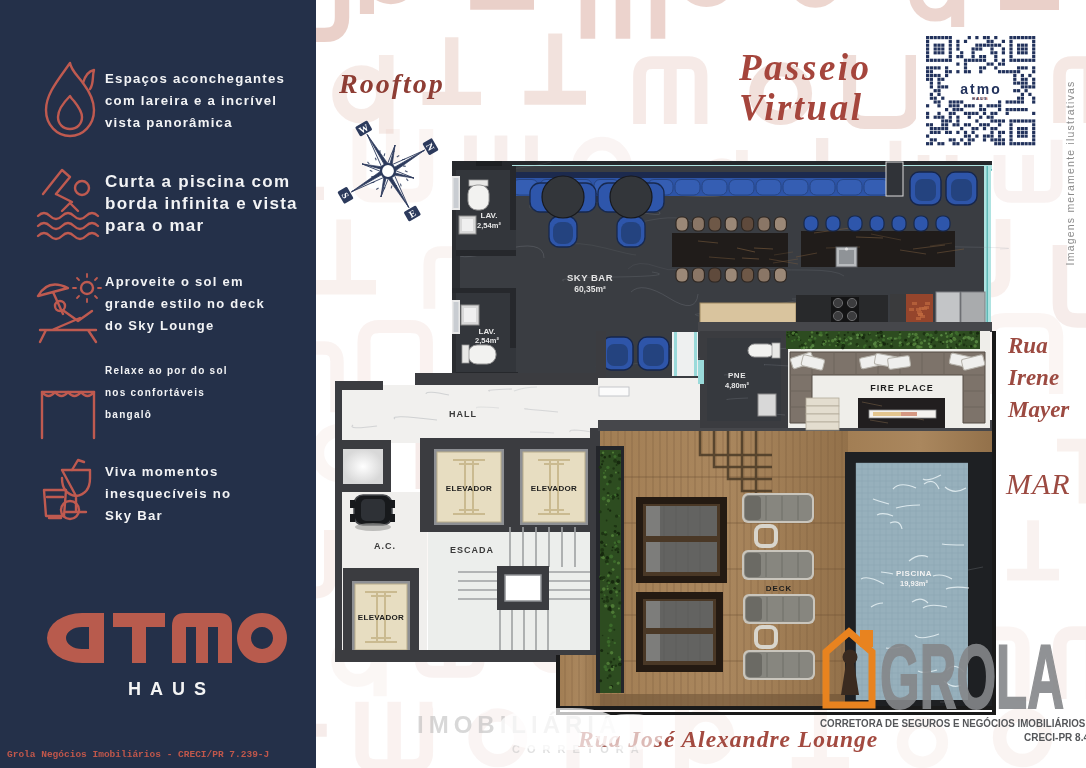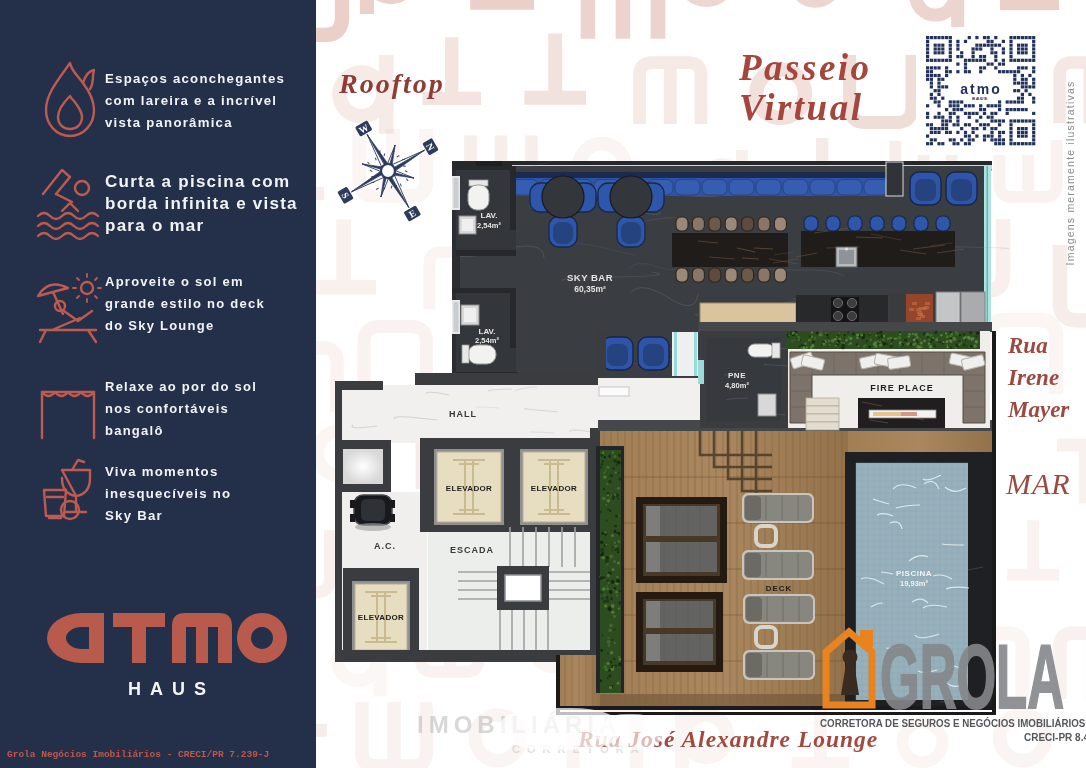--- a/index.html
+++ b/index.html
@@ -163,21 +163,21 @@
 <circle cx="70" cy="510" r="9"></circle>
 </g>
 </svg>
 
 <div class="abs" style="left:105px;top:68px;width:225px;color:#f2f3f5;font-size:13.2px;font-weight:bold;letter-spacing:1.25px;line-height:22px">Espaços aconchegantes<br>com lareira e a incrível<br>vista panorâmica</div>
 
 <div class="abs" style="left:105px;top:171px;width:225px;color:#f2f3f5;font-size:17px;font-weight:bold;letter-spacing:1.25px;line-height:22px">Curta a piscina com<br>borda infinita e vista<br>para o mar</div>
 
 <div class="abs" style="left:105px;top:271px;width:225px;color:#f2f3f5;font-size:13px;font-weight:bold;letter-spacing:1.25px;line-height:22px">Aproveite o sol em<br>grande estilo no deck<br>do Sky Lounge</div>
 
-<div class="abs" style="left:105px;top:376px;width:225px;color:#f2f3f5;font-size:13px;font-weight:bold;letter-spacing:1.25px;line-height:22px">Relaxe ao por do sol<br>nos confortáveis<br>bangalô</div>
+<div class="abs" style="left:105px;top:360px;width:225px;color:#f2f3f5;font-size:10px;font-weight:bold;letter-spacing:1.25px;line-height:22px">Relaxe ao por do sol<br>nos confortáveis<br>bangalô</div>
 
 <div class="abs" style="left:105px;top:461px;width:225px;color:#f2f3f5;font-size:13.2px;font-weight:bold;letter-spacing:1.25px;line-height:22px">Viva momentos<br>inesquecíveis no<br>Sky Bar</div>
 
 <svg width="316" height="768" viewBox="0 0 316 768" style="position:absolute;left:0;top:0">
 <g fill="#b85b4d">
 <path d="M82,613 a35,25 0 0 0 0,50 l21,0 l0,-50 Z M82,627 a16,11 0 0 0 0,22 l7,0 l0,-22 Z" fill-rule="evenodd"></path>
 <rect x="90" y="613" width="14" height="50"></rect>
 <path d="M113,613 l52,0 l0,14 l-19,0 l0,36 l-14,0 l0,-36 l-19,0 Z"></path>
 <path d="M172,663 l0,-37 q0,-13 13,-13 l34,0 q13,0 13,13 l0,37 l-14,0 l0,-36 l-10,0 l0,36 l-12,0 l0,-36 l-10,0 l0,36 Z"></path>
 <path d="M262,613 a25,25 0 1 1 -0.01,0 Z M262,627 a11,11 0 1 0 0.01,0 Z" fill-rule="evenodd"></path>

